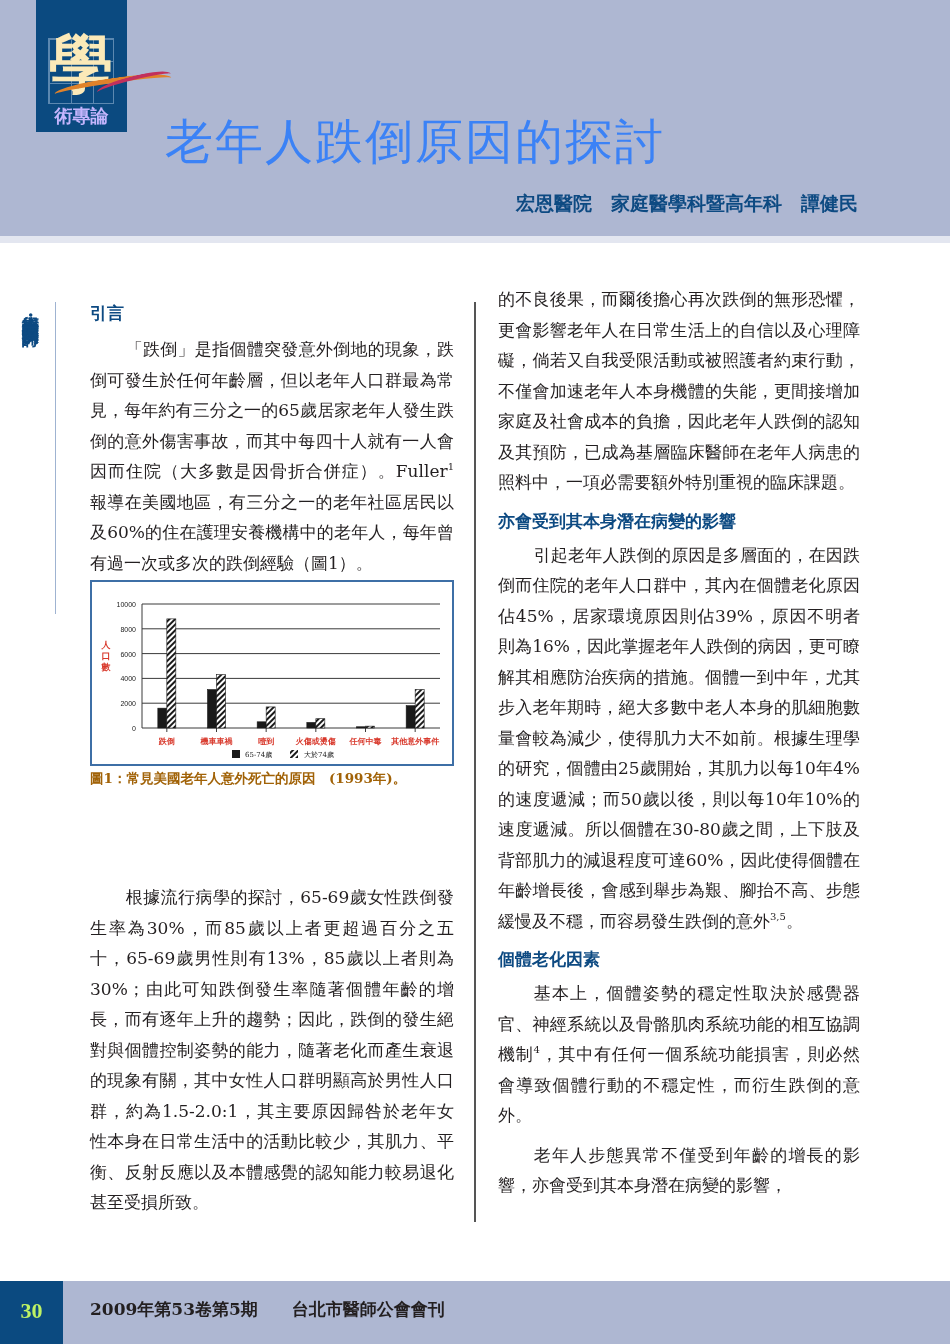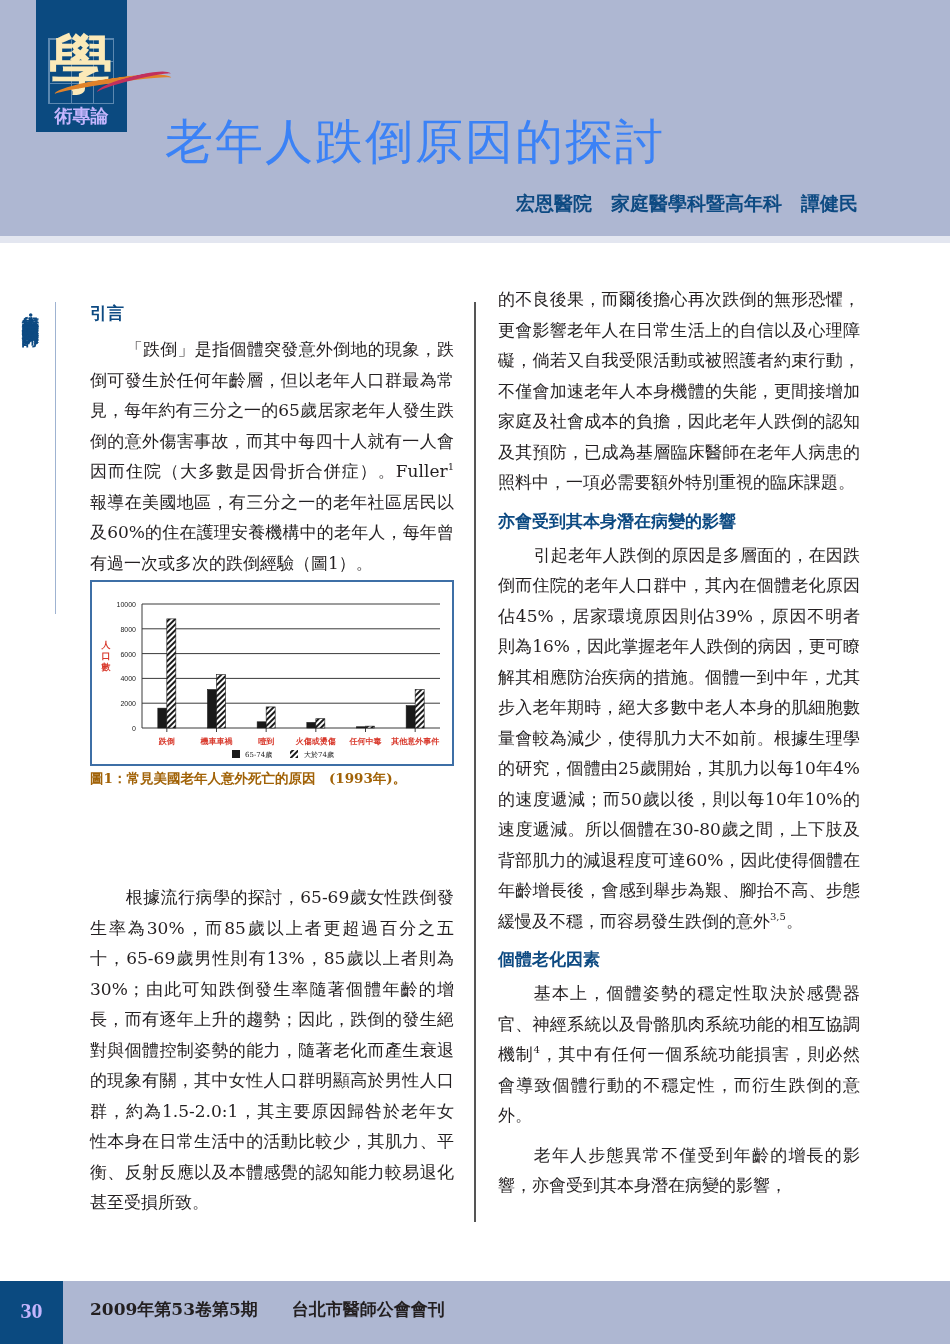--- a/index.html
+++ b/index.html
@@ -31,21 +31,21 @@
   .p { text-indent: 2.1em; }
   sup { font-size: 10px; line-height: 0; vertical-align: 7px; }
 
   .figure { position: absolute; left: 90px; top: 580px; width: 364px; height: 186px; border: 2px solid #3e6fa6; background: #fff; }
   .chart svg { display: block; }
   .caption { position: absolute; left: 90px; top: 769px; width: 370px; font-size: 13.5px; line-height: 18px; color: #a16207; }
   .caption .cap-title { font-weight: bold; }
   .caption .cap-src { padding-left: 30px; font-family: "Liberation Serif", serif; letter-spacing: 0.6px; }
 
   .footer { position: absolute; left: 0; top: 1281px; width: 950px; height: 63px; background: #aeb7d2; }
-  .page-no { position: absolute; left: 0; top: 1281px; width: 63px; height: 63px; background: #0b4a80; color: #c4b5fd; font-size: 22px; font-weight: bold; text-align: center; line-height: 60px; font-family: "Liberation Serif", serif; }
+  .page-no { position: absolute; left: 0; top: 1281px; width: 63px; height: 63px; background: #0b4a80; color: #bef264; font-size: 22px; font-weight: bold; text-align: center; line-height: 60px; font-family: "Liberation Serif", serif; }
   .footer-text { position: absolute; left: 90px; top: 1298px; font-size: 17px; font-weight: bold; color: #231f20; white-space: pre; }
 </style>
 </head>
 <body>
 
 <div class="header"></div>
 <div class="header-strip"></div>
 <div class="logo">
   <div class="logo-grid"></div>
   <div class="logo-big">學</div>

